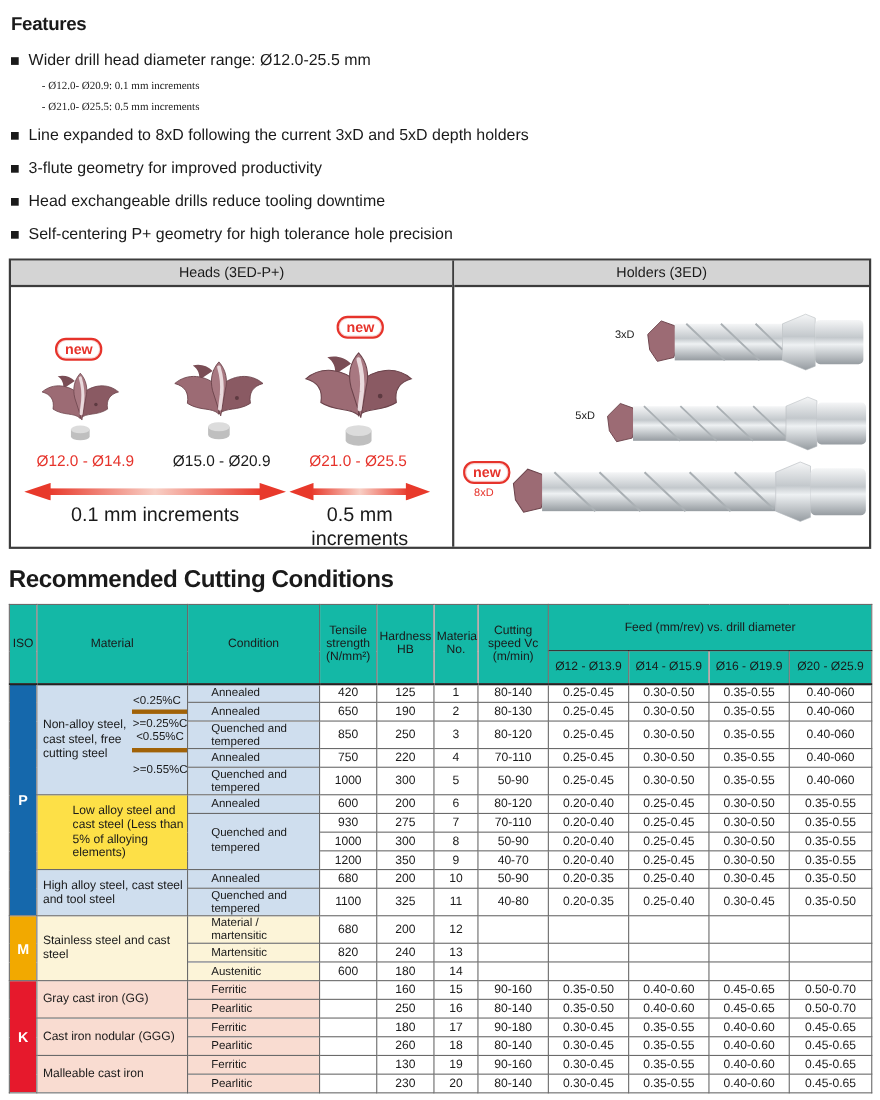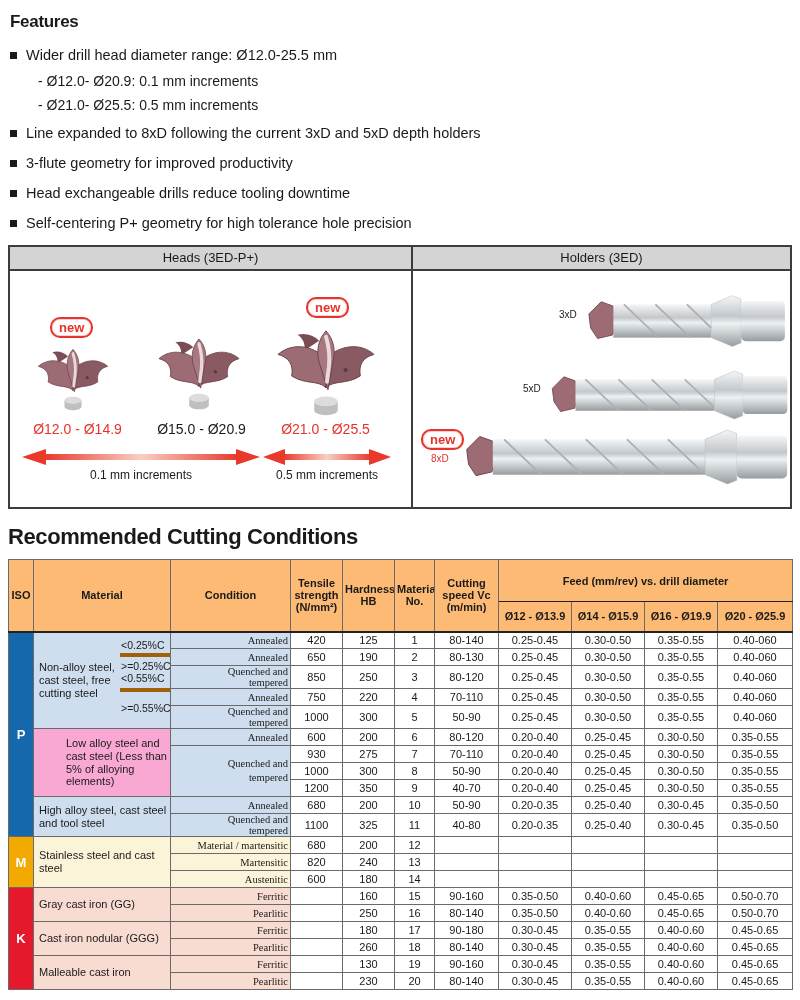--- a/index.html
+++ b/index.html
@@ -8,57 +8,57 @@
     width: 800px; height: 1000px; position: relative;
     font-family: "Liberation Sans", sans-serif; color: #1a1a1a;
     overflow: hidden;
   }
   .page { width: 800px; height: 1000px; padding: 8px 8px 0 8px; }
 
   
   .features-title { font-size: 17px; font-weight: bold; margin: 4px 0 15px 2px; letter-spacing: -0.3px; }
   .feat-item { display: flex; align-items: flex-start; margin: 0 0 14px 2px; font-size: 14.5px; }
   .bullet { width: 7px; height: 7px; background: #1a1a1a; margin: 5px 9px 0 0; flex: none; }
-  .feat-sub { margin: -4px 0 12px 30px; font-size: 14px; }
+  .feat-sub { margin: -4px 0 12px 30px; font-size: 10px; font-family: Liberation Serif, serif; }
 
   
   .panel { border: 2px solid #3c3c3c; height: 264px; display: flex; margin-top: 4px; align-items: flex-end; }
   .panel-col { position: relative; }
   .panel-col.heads { width: 403px; border-right: 2px solid #3c3c3c; }
   .panel-col.holders { flex: 1; border-radius: 19px; }
   .panel-head {
     height: 24px; background: #d4d4d4; border-bottom: 2px solid #3c3c3c;
     text-align: center; font-size: 13px; line-height: 22px;
   }
   .panel-body { position: relative; height: 236px; }
   .new-badge {
     position: absolute; border: 2px solid var(--accent-red); border-radius: 10px;
     background: #fff; color: var(--accent-red); font-weight: bold; font-size: 13px;
     padding: 0 7px; line-height: 17px; box-shadow: 0 0 0 1px #f6d2cf inset;
   }
   .abs { position: absolute; }
   .head-label { position: absolute; font-size: 14px; text-align: center; width: 115px; }
   .is-red { color: var(--accent-red); }
-  .inc-label { position: absolute; font-size: 12px; text-align: center; }
+  .inc-label { position: absolute; font-size: 18px; text-align: center; }
   .holder-label { position: absolute; font-size: 10px; }
 
   
   .rcc-title { font-size: 22px; font-weight: bold; margin: 15px 0 9px 0; letter-spacing: -0.4px; }
   table.cut { border-collapse: collapse; width: 784px; table-layout: fixed; font-size: 11px; }
   .cut th, .cut td { border: 1px solid #6a6a6a; text-align: center; padding: 0 2px; overflow: hidden; }
-  .cut thead th { background: #fdba74; font-weight: bold; border-bottom-color: #222; }
+  .cut thead th { background: #14b8a6; font-weight: normal; border-bottom-color: #222; }
   .cut thead tr.h1 th { height: 42px; }
   .cut thead tr.h2 th { height: 30px; }
   .cut { border: 1px solid #222; }
   .cut thead tr.h2 th, .cut thead th[rowspan] { border-bottom: 2px solid #222; }
   .cut tbody td { height: 17px; }
   .cut td.iso-cell { font-weight: bold; color: #fff; font-size: 13px; }
   .cut td.mat-cell { text-align: left; padding-left: 5px; font-size: 11px; line-height: 1.15; }
   .cut td.mat-cell.complex { padding: 0; }
-  .cut td.cond-cell { text-align: right; padding-left: 21px; font-size: 10.5px; font-family: Liberation Serif, serif; }
+  .cut td.cond-cell { text-align: left; padding-left: 21px; font-size: 10.5px; }
   .carbon-wrap { display: flex; height: 86px; align-items: stretch; }
   .mat-label { flex: 1; display: flex; align-items: center; padding: 2px 1px 2px 5px; }
   .carbon-col { width: 50px; display: flex; flex-direction: column; font-size: 10.5px; }
   .cbox { display: flex; flex-direction: column; justify-content: center; border-bottom: 4px solid #a16207; padding-left: 1px; }
   .cbox:last-child { border-bottom: none; }
   .cond-narrow { display: inline-block; width: 85px; line-height: 1.3; }
 </style>
 </head>
 <body>
 
@@ -264,21 +264,21 @@
     <tbody>
         <tr>
           <td class="iso-cell" rowspan="11" style="background: rgb(21, 104, 172);">P</td>
           <td class="mat-cell complex" rowspan="5" style="background: rgb(207, 222, 238);">
             <div class="carbon-wrap">
               <div class="mat-label">Non-alloy steel, cast steel, free cutting steel</div>
               <div class="carbon-col">
                 <div class="cbox" style="flex: 1 1 0%;">
                   <div>&lt;0.25%C</div>
                 </div>
-                <div class="cbox" style="flex: 2 1 0%;">
+                <div class="cbox" style="flex: 2 1 0%; align-items: center;">
                   <div>&gt;=0.25%C</div>
                   <div>&lt;0.55%C</div>
                 </div>
                 <div class="cbox" style="flex: 2 1 0%;">
                   <div>&gt;=0.55%C</div>
                 </div>
               </div>
             </div>
           </td>
           <td class="cond-cell" style="background: rgb(207, 222, 238);">Annealed</td>
@@ -329,21 +329,21 @@
           <td>1000</td>
           <td>300</td>
           <td>5</td>
           <td>50-90</td>
           <td>0.25-0.45</td>
           <td>0.30-0.50</td>
           <td>0.35-0.55</td>
           <td>0.40-060</td>
         </tr>
         <tr>
-          <td class="mat-cell" rowspan="4" style="background: #f9a8d4; padding-left: 32px;">Low alloy steel and cast steel (Less than 5% of alloying elements)</td>
+          <td class="mat-cell" rowspan="4" style="background: #fde047; padding-left: 32px;">Low alloy steel and cast steel (Less than 5% of alloying elements)</td>
           <td class="cond-cell" style="background: rgb(207, 222, 238);">Annealed</td>
           <td>600</td>
           <td>200</td>
           <td>6</td>
           <td>80-120</td>
           <td>0.20-0.40</td>
           <td>0.25-0.45</td>
           <td>0.30-0.50</td>
           <td>0.35-0.55</td>
         </tr>

